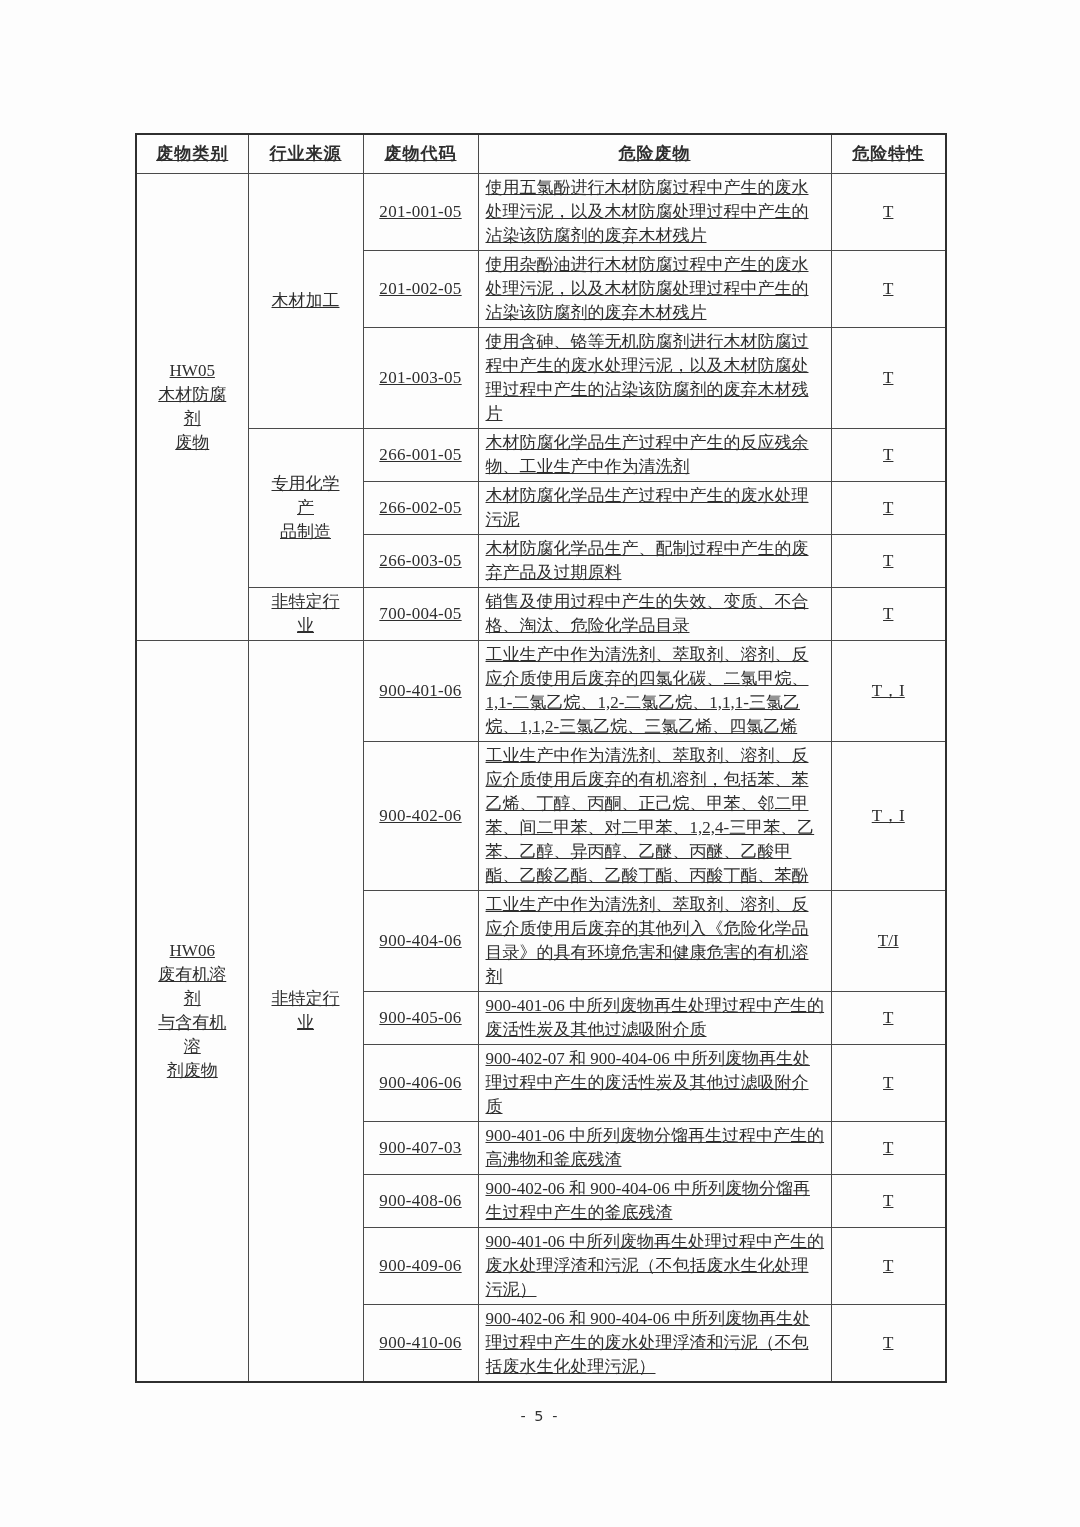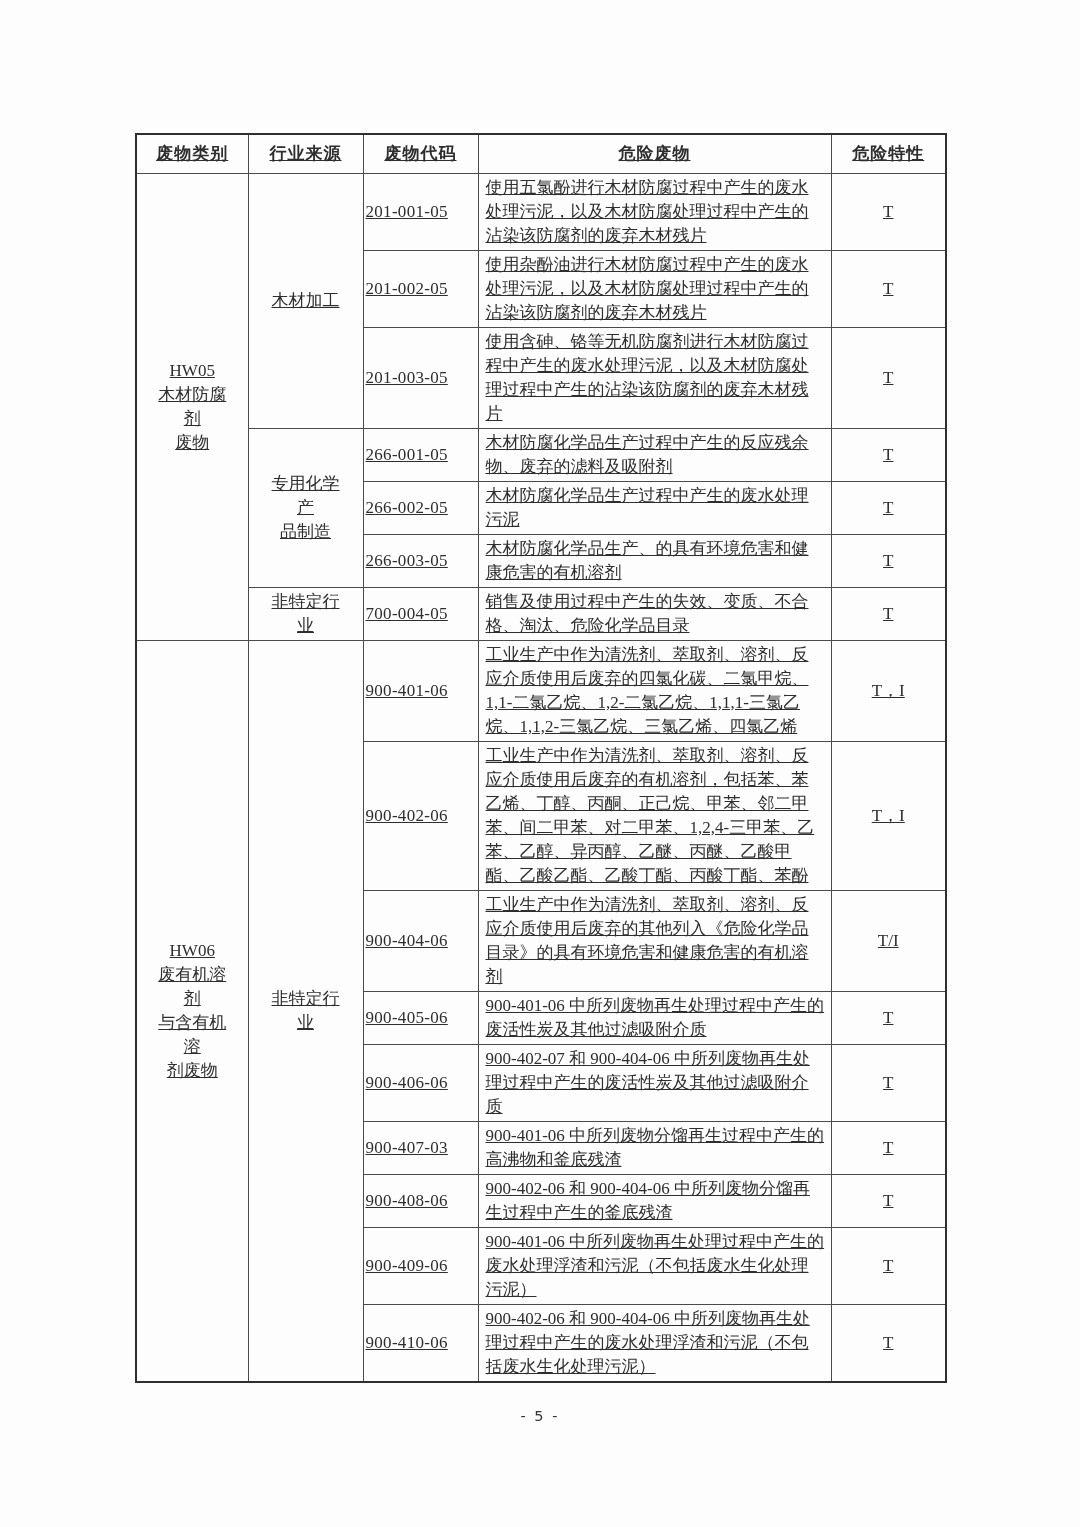--- a/index.html
+++ b/index.html
@@ -43,21 +43,21 @@
     text-align: center;
     letter-spacing: 1px;
   }
   td.cat-cell, td.ind-cell {
     text-align: center;
     white-space: pre-line;
     line-height: 26px;
     padding: 2px 16px;
   }
   td.code-cell {
-    text-align: left;
+    text-align: center;
     padding: 2px 2px;
     letter-spacing: 0.3px;
   }
   td.desc-cell {
     text-align: left;
     padding: 2px 6px 2px 7px;
     line-height: 24.5px;
     margin-top: 21px;
   }
   td.haz-cell {
@@ -115,31 +115,31 @@
         </tr>
         <tr>
           <td class="code-cell">201-003-05</td>
           <td class="desc-cell">使用含砷、铬等无机防腐剂进行木材防腐过程中产生的废水处理污泥，以及木材防腐处理过程中产生的沾染该防腐剂的废弃木材残片</td>
           <td class="haz-cell">T</td>
         </tr>
         <tr>
           <td class="ind-cell" rowspan="3">专用化学产
 品制造</td>
           <td class="code-cell">266-001-05</td>
-          <td class="desc-cell">木材防腐化学品生产过程中产生的反应残余物、废弃的滤料及吸附剂</td>
+          <td class="desc-cell">木材防腐化学品生产过程中产生的反应残余物、工业生产中作为清洗剂</td>
           <td class="haz-cell">T</td>
         </tr>
         <tr>
           <td class="code-cell">266-002-05</td>
           <td class="desc-cell">木材防腐化学品生产过程中产生的废水处理污泥</td>
           <td class="haz-cell">T</td>
         </tr>
         <tr>
           <td class="code-cell">266-003-05</td>
-          <td class="desc-cell">木材防腐化学品生产、的具有环境危害和健康危害的有机溶剂</td>
+          <td class="desc-cell">木材防腐化学品生产、配制过程中产生的废弃产品及过期原料</td>
           <td class="haz-cell">T</td>
         </tr>
         <tr>
           <td class="ind-cell" rowspan="1">非特定行业</td>
           <td class="code-cell">700-004-05</td>
           <td class="desc-cell">销售及使用过程中产生的失效、变质、不合格、淘汰、危险化学品目录</td>
           <td class="haz-cell">T</td>
         </tr>
         <tr>
           <td class="cat-cell" rowspan="9">HW06

